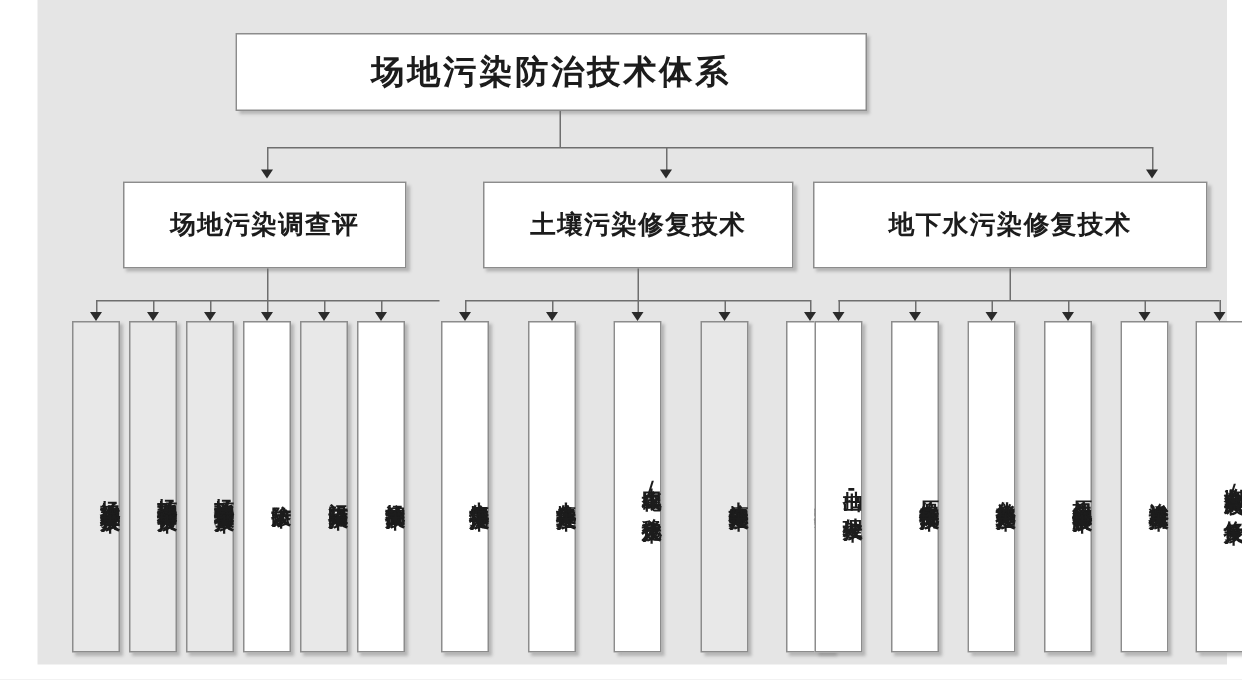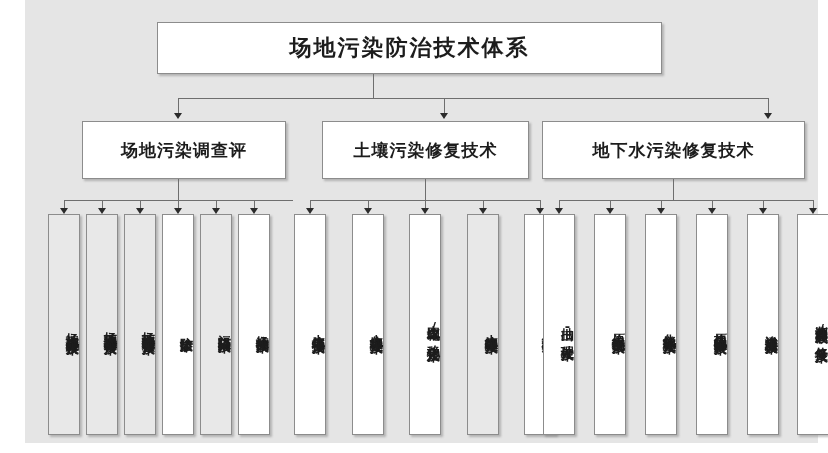--- a/index.html
+++ b/index.html
@@ -52,36 +52,36 @@
     border-left:4px solid transparent;
     border-right:4px solid transparent;
     border-top:6px solid #2b2b2b;
   }
 </style>
 </head>
 <body>
 
 <div id="canvas">
 
-  <div class="box title-box" style="left:132px;top:22px;width:505px;height:52px;">场地污染防治技术体系</div>
+  <div class="box title-box" style="left:132px;top:22px;width:421px;height:52px;">场地污染防治技术体系</div>
 
   <div class="ln v" style="left:348px;top:74px;height:24px;"></div>
 
   <div class="ln h" style="left:153px;top:98px;width:590px;"></div>
 
   <div class="ln v" style="left:153px;top:98px;height:16px;"></div>
   <div class="arrow" style="left:149px;top:113px;"></div>
 
   <div class="ln v" style="left:419px;top:98px;height:16px;"></div>
   <div class="arrow" style="left:415px;top:113px;"></div>
 
   <div class="ln v" style="left:743px;top:98px;height:16px;"></div>
   <div class="arrow" style="left:739px;top:113px;"></div>
 
-  <div class="box mid-box" style="left:57px;top:121px;width:204px;height:58px;">
+  <div class="box mid-box" style="left:57px;top:121px;width:189px;height:58px;">
     <span>
       <span>场地污染调查评</span><br>
     </span>
   </div>
 
   <div class="box mid-box" style="left:517px;top:121px;width:263px;height:58px;">
     <span>地下水污染修复技术</span>
   </div>
 
   <div class="box mid-box" style="left:297px;top:121px;width:207px;height:58px;">

